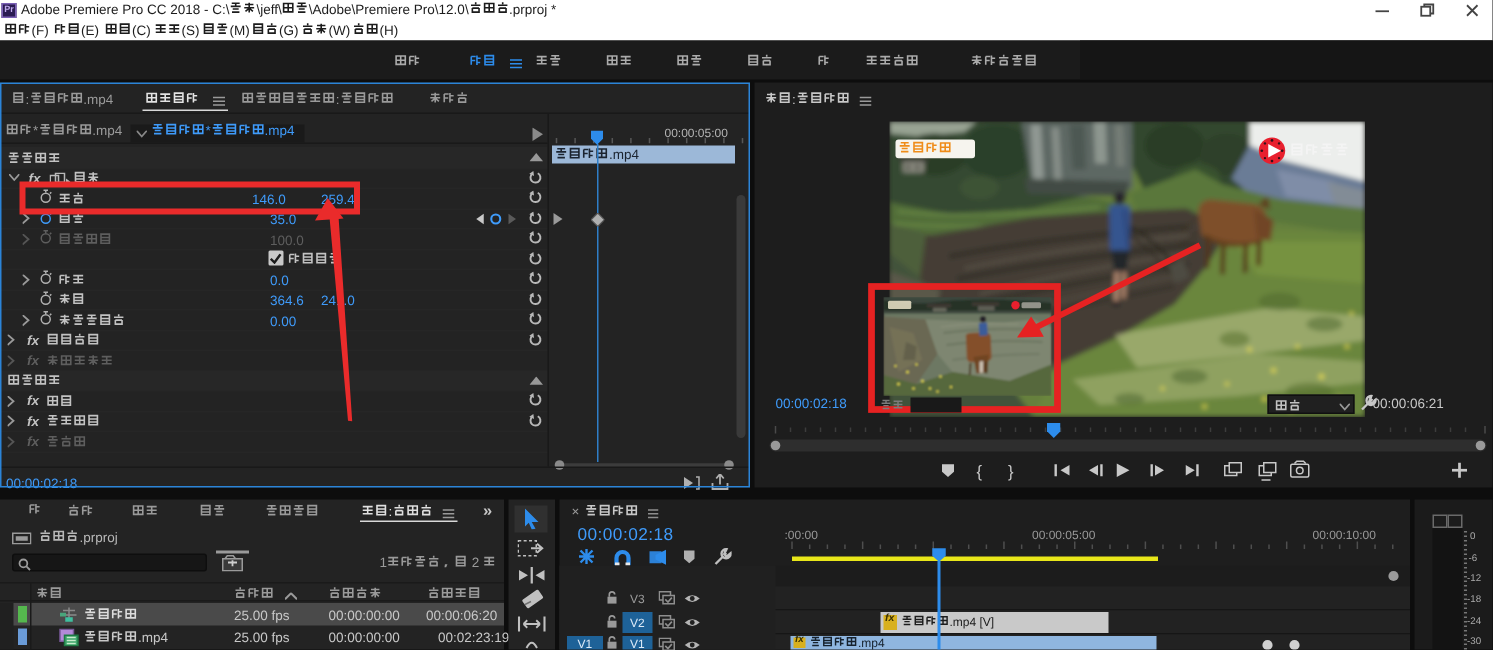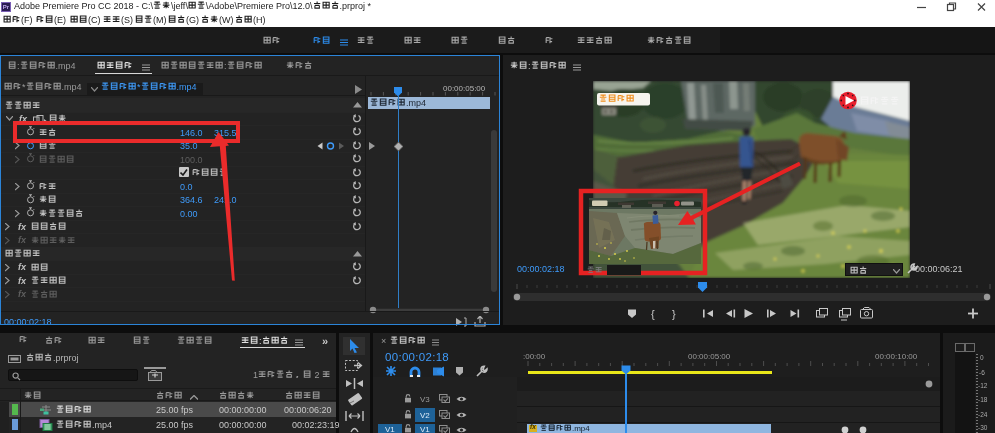--- a/index.html
+++ b/index.html
@@ -289,22 +289,22 @@
         <g stroke="#b0b0b0" fill="none" stroke-width="1">
           <circle cx="4.5" cy="5.8" r="3"></circle>
           <path d="M3 .8h3M4.5 .8v1.5M7.3 3.1l.9-.9"></path>
         </g>
       </svg>
       <span class="ab" style="left:39px;top:72.5px"><svg class="zi" viewBox="0 0 10 10">
           <path d="M1 2.1H9M1 5H9M1 7.9H9M5 2.1V7.9"></path>
         </svg><svg class="zi" viewBox="0 0 10 10">
           <path d="M5 .7V2.3M1.2 3H8.8M2.3 5.3H7.7M2.3 5.3V8.6H7.7V5.3"></path>
         </svg></span>
-      <span class="ab" style="left:180px;top:72.5px;color:#3f9bfa">146.0</span>
-      <span class="ab" style="left:214px;top:72.5px;color:#3f9bfa">315.5</span>
+      <span class="ab" style="left:168px;top:72.5px;color:#3f9bfa">146.0</span>
+      <span class="ab" style="left:214px;top:72.5px;color:#3f9bfa">259.4</span>
       <svg class="ab" style="left:352px;top:72px" width="11" height="11">
         <path d="M3.1 1.7 A3.3 3.3 0 1 0 6.5 1.5" stroke="#b8b8b8" fill="none" stroke-width="1.3"></path>
         <path d="M3.6 0 L0.9 1.9 L4 3.4 Z" fill="#b8b8b8"></path>
       </svg>
       <svg class="ab" style="left:15px;top:87.0px" width="5" height="8">
         <path d="M0 0l4 3.5L0 7" stroke="#999" stroke-width="1.2" fill="none"></path>
       </svg>
       <svg class="ab" style="left:26px;top:84.5px" width="9" height="10">
         <g stroke="#3f9bfa" fill="none" stroke-width="1">
           <circle cx="4.5" cy="5.8" r="3"></circle>
@@ -1232,20 +1232,33 @@
         <rect x="0.5" y="0.5" width="7.5" height="5.5"></rect>
         <rect x="3" y="3" width="7.5" height="5.5" fill="#202020"></rect>
         <path d="M4.5 5.6 l1.8 1.8 l2.6 -3" stroke-width="1.1"></path>
       </g>
     </svg> 
     <svg class="ab" style="left:83px;top:93px" width="11" height="8">
       <path d="M0.5 4 Q5.5 -0.5 10.5 4 Q5.5 8.5 0.5 4 Z" fill="#b5b5b5"></path>
       <circle cx="5.5" cy="4" r="1.6" fill="#202020"></circle>
     </svg>
 
+ <div class="ab" style="left:214px;top:75px;width:152px;height:14px;background:#c9c9c9">
+  <div class="ab" style="left:2px;top:1.5px;width:9px;height:10px;background:#d8b01e"></div>
+      <span class="ab" style="left:3px;top:1px;color:#3a3000;font-size:7px;font-style:italic;font-weight:bold">fx</span>
+  <span class="ab" style="left:14px;top:2px;color:#1c1c1c;font-size:8px"><svg class="zi" viewBox="0 0 10 10">
+          <path d="M1.8 1.4H8.2M5 1.4V3.2M1 3.9H9M2.6 6H7.4M2 8.6H8"></path>
+        </svg><svg class="zi" viewBox="0 0 10 10">
+          <path d="M1.6 1.3V8.7H8.4V1.3zM1.6 4H8.4M1.6 6.4H8.4"></path>
+        </svg><svg class="zi" viewBox="0 0 10 10">
+          <path d="M1.4 2H5M1.4 2V8.6M1.4 5.2H4.6M6 1.2V8.8M6 3.4H9M6 6.8H8.6"></path>
+        </svg><svg class="zi" viewBox="0 0 10 10">
+          <path d="M1.3 1.6H8.7V8.4H1.3zM1.3 5H8.7M5 1.6V8.4"></path>
+        </svg>.mp4 [V]</span>
+ </div>
  <div class="ab" style="left:154px;top:91px;width:244px;height:9px;background:#8fb6e0">
   <div class="ab" style="left:2px;top:1px;width:8px;height:7px;background:#d8b01e"></div>
       <span class="ab" style="left:3px;top:-1px;color:#3a3000;font-size:6.5px;font-style:italic;font-weight:bold">fx</span>
   <span class="ab" style="left:13px;top:0px;color:#16222e;font-size:8px"><svg class="zi" viewBox="0 0 10 10">
           <path d="M1.8 1.4H8.2M5 1.4V3.2M1 3.9H9M2.6 6H7.4M2 8.6H8"></path>
         </svg><svg class="zi" viewBox="0 0 10 10">
           <path d="M1.6 1.3V8.7H8.4V1.3zM1.6 4H8.4M1.6 6.4H8.4"></path>
         </svg><svg class="zi" viewBox="0 0 10 10">
           <path d="M1.4 2H5M1.4 2V8.6M1.4 5.2H4.6M6 1.2V8.8M6 3.4H9M6 6.8H8.6"></path>
         </svg><svg class="zi" viewBox="0 0 10 10">

